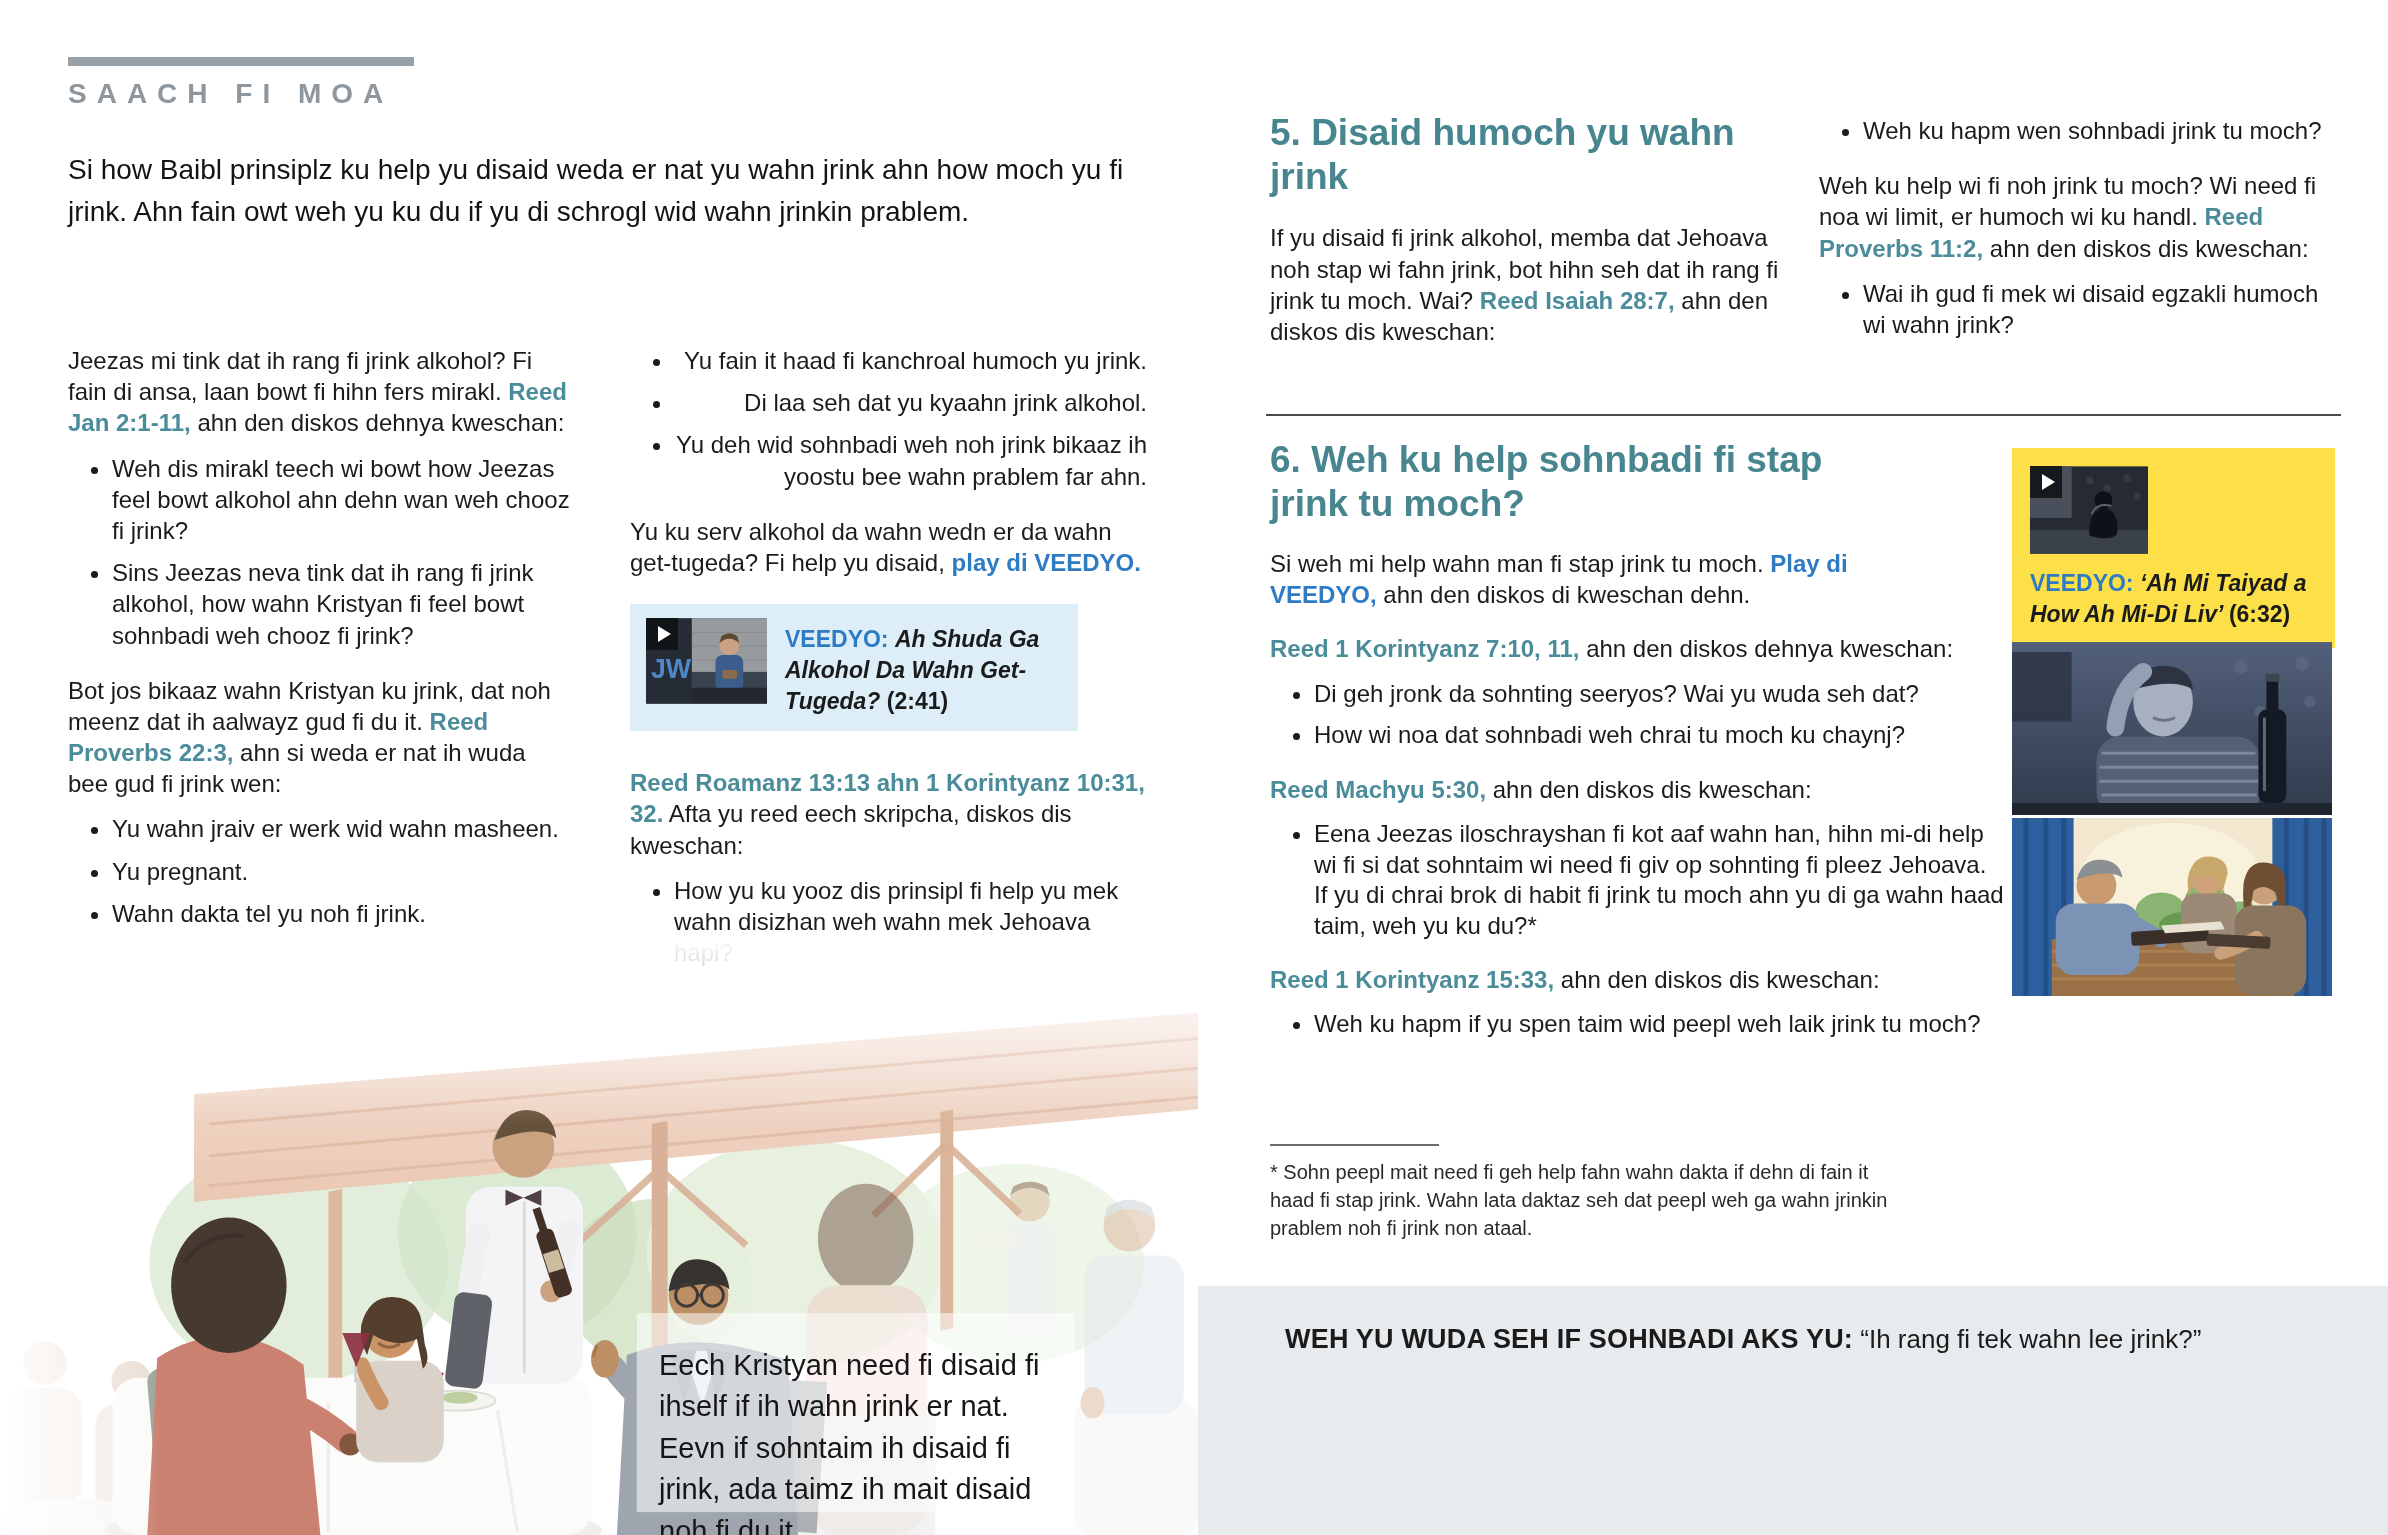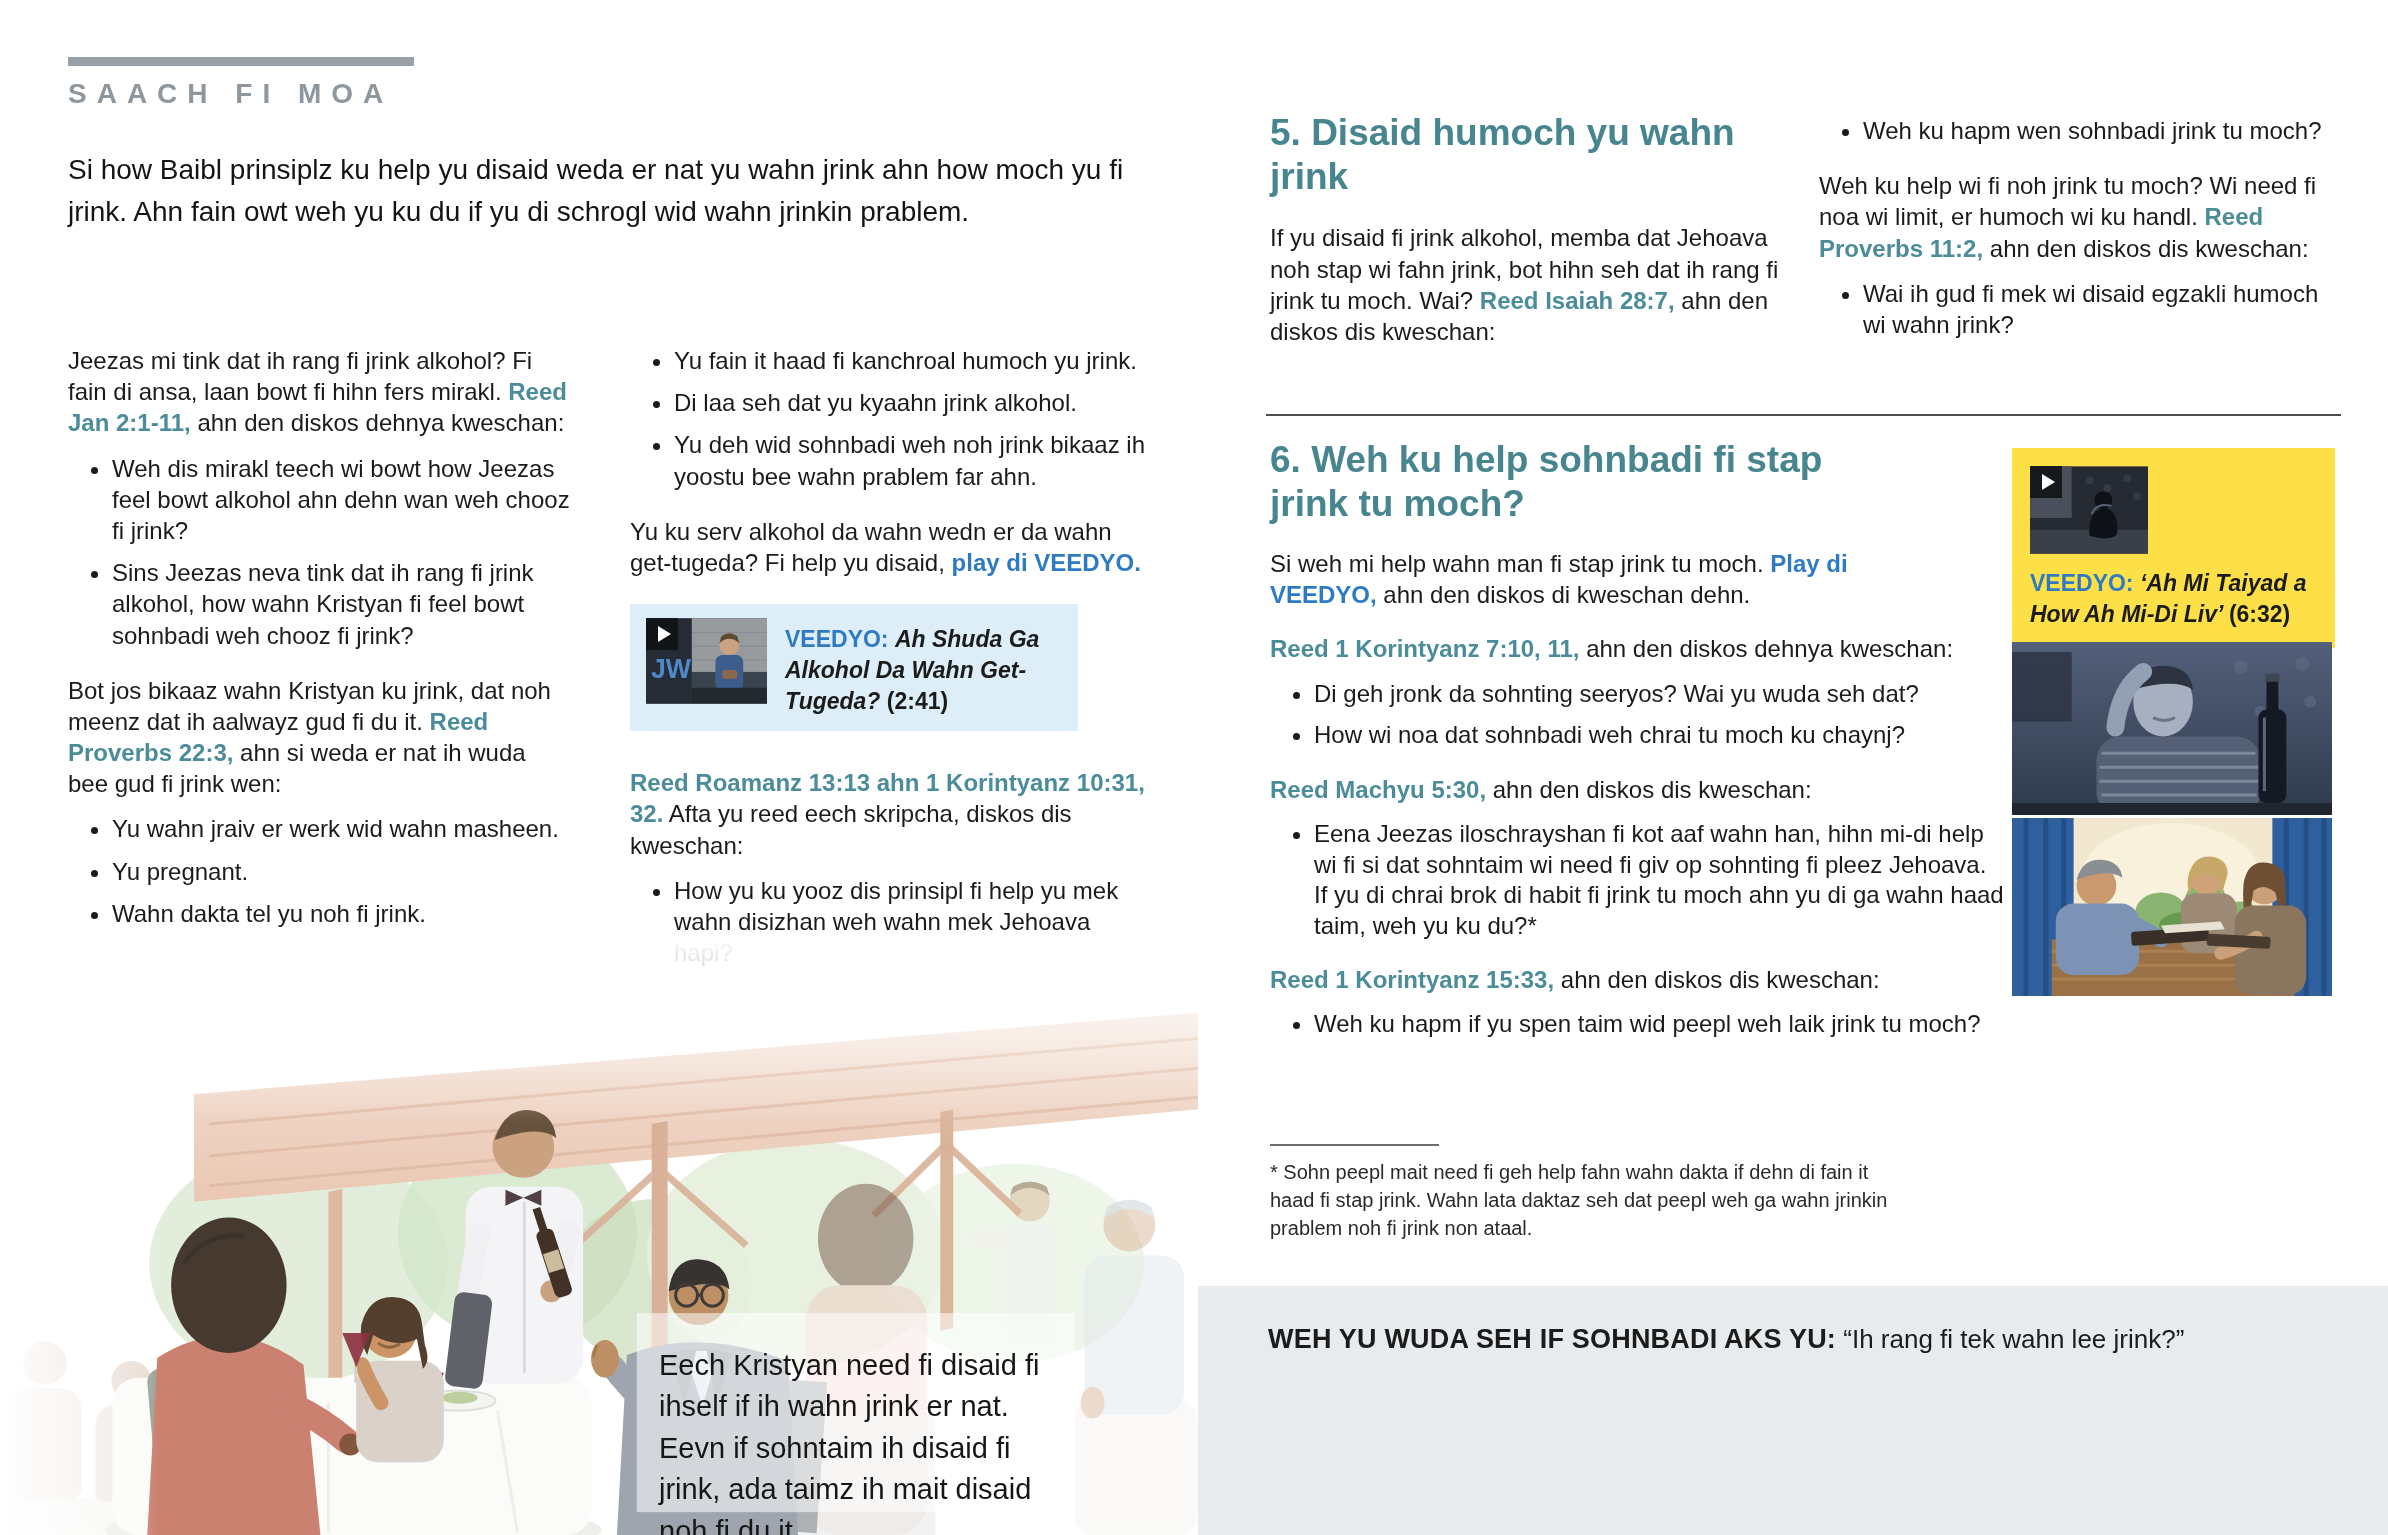--- a/index.html
+++ b/index.html
@@ -40,21 +40,21 @@
   .s6 .bodytext{line-height:1.27;}
   .s6 h2{margin-bottom:24px;}
   .reedline{margin-top:24px;}
   .rail-videobox{left:2012px;top:448px;width:323px;background:#fde047;padding:18px;box-sizing:border-box;}
   .rail-videobox .vcap{padding-top:14px;}
   .photo{left:2012px;width:320px;overflow:hidden;}
   .photo svg{display:block;}
   .fn-rule{left:1270px;top:1144px;width:169px;height:2px;background:#6d6d6d;}
   .footnote{left:1270px;top:1158px;width:627px;font-size:20px;line-height:1.4;color:#2a2a2a;}
   .footer-bar{left:1198px;top:1286px;width:1190px;height:250px;background:#e8ebed;}
-  .footer-inner{padding:38px 40px 0 70px;font-size:26px;}
+  .footer-inner{padding:38px 40px 0 70px;font-size:26px;margin-left:17px;}
   .footer-bold{font-weight:700;font-size:27px;letter-spacing:0.2px;}
   .scene-wrap{left:0;top:935px;width:1198px;height:600px;}
   .caption{left:659px;top:1345px;width:400px;font-size:29px;line-height:1.43;color:#161616;}
 </style>
 </head>
 <body>
 
 <div class="abs kicker-rule"></div>
 <div class="abs kicker">SAACH FI MOA</div>
 <div class="abs intro">Si how Baibl prinsiplz ku help yu disaid weda er nat yu wahn jrink ahn how moch yu fi jrink. Ahn fain owt weh yu ku du if yu di schrogl wid wahn jrinkin prablem.</div>
@@ -67,21 +67,21 @@
   </ul>
   <p class="bodytext mt24"><span>Bot jos bikaaz wahn Kristyan ku jrink, dat noh meenz dat ih aalwayz gud fi du it. </span><span class="teal-link">Reed Proverbs 22:3,</span><span> ahn si weda er nat ih wuda bee gud fi jrink wen:</span></p>
   <ul class="bodytext">
     <li>Yu wahn jraiv er werk wid wahn masheen.</li>
     <li>Yu pregnant.</li>
     <li>Wahn dakta tel yu noh fi jrink.</li>
   </ul>
 </div>
 
 <div class="abs col2">
-  <ul class="bodytext" style="margin-top:0;">
+  <ul class="bodytext" style="margin-top:0;text-align:right;">
     <li>Yu fain it haad fi kanchroal humoch yu jrink.</li>
     <li>Di laa seh dat yu kyaahn jrink alkohol.</li>
     <li>Yu deh wid sohnbadi weh noh jrink bikaaz ih yoostu bee wahn prablem far ahn.</li>
   </ul>
   <p class="bodytext mt24"><span>Yu ku serv alkohol da wahn wedn er da wahn get-tugeda? Fi help yu disaid, </span><span class="blue-link">play di VEEDYO.</span></p>
 
   <div class="videobox videobox1">
     <div class="thumb" style="width:121px;height:86px;">
       <svg width="121" height="86" viewBox="0 0 122 86">
         <rect width="122" height="86" fill="#3a444f"></rect>

